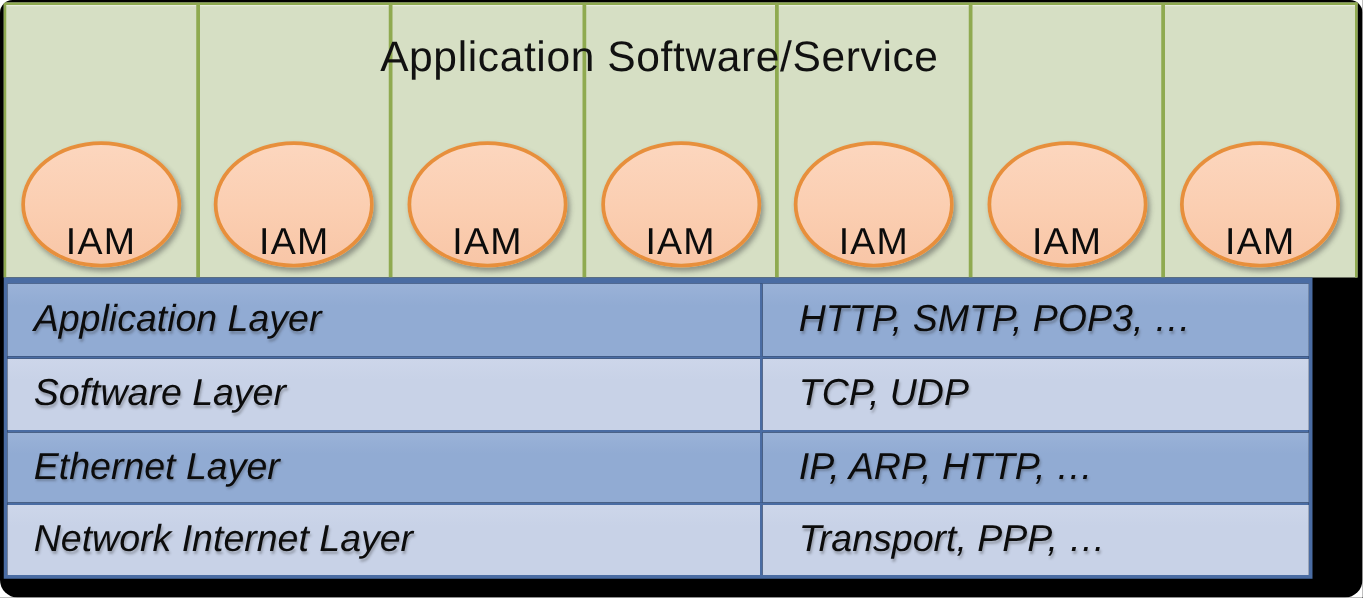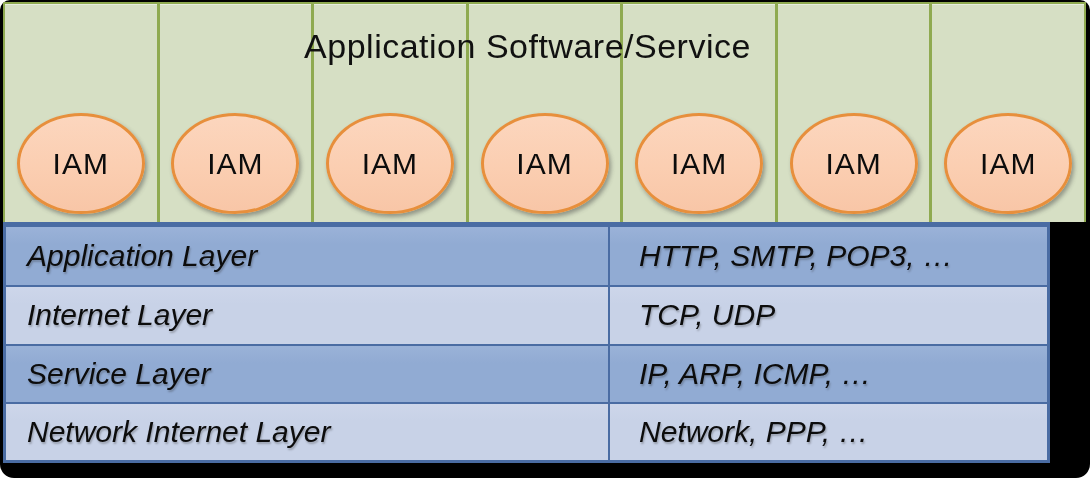--- a/index.html
+++ b/index.html
@@ -50,21 +50,21 @@
     font-size:34px;line-height:40px;
     color:#111111;
     letter-spacing:0.5px;
     pointer-events:none;
   }
   .oval{
     width:128px;height:101px;
     background:linear-gradient(180deg,#fcd6be 0%,var(--oval-fill) 55%,#f8c6a7 100%);
     border:3px solid var(--oval-border);
     border-radius:50%;
-    display:flex;align-items:center;justify-content:center;
+    display:flex;align-items:flex-end;justify-content:center;
     box-shadow:2px 3px 4px rgba(60,60,60,0.45);
   }
   .oval span{
     font-size:30px;color:#0c0c0c;letter-spacing:1px;
   }
 
   
   .stack-table{
     position:absolute;left:3px;top:222px;width:1047px;height:241px;
     display:grid;
@@ -133,26 +133,26 @@
     </div>
     <div class="panel-title">Application Software/Service</div>
   </div>
 
   <div class="stack-table">
     <div class="trow dark">
       <div class="cell layer">Application Layer</div>
       <div class="cell proto">HTTP, SMTP, POP3, …</div>
     </div>
     <div class="trow light">
-      <div class="cell layer">Internet Layer</div>
+      <div class="cell layer">Software Layer</div>
       <div class="cell proto">TCP, UDP</div>
     </div>
     <div class="trow dark">
-      <div class="cell layer">Service Layer</div>
-      <div class="cell proto">IP, ARP, ICMP, …</div>
+      <div class="cell layer">Ethernet Layer</div>
+      <div class="cell proto">IP, ARP, HTTP, …</div>
     </div>
     <div class="trow light">
       <div class="cell layer">Network Internet Layer</div>
-      <div class="cell proto">Network, PPP, …</div>
+      <div class="cell proto">Transport, PPP, …</div>
     </div>
   </div>
 
 </div>
 
 </body></html>

